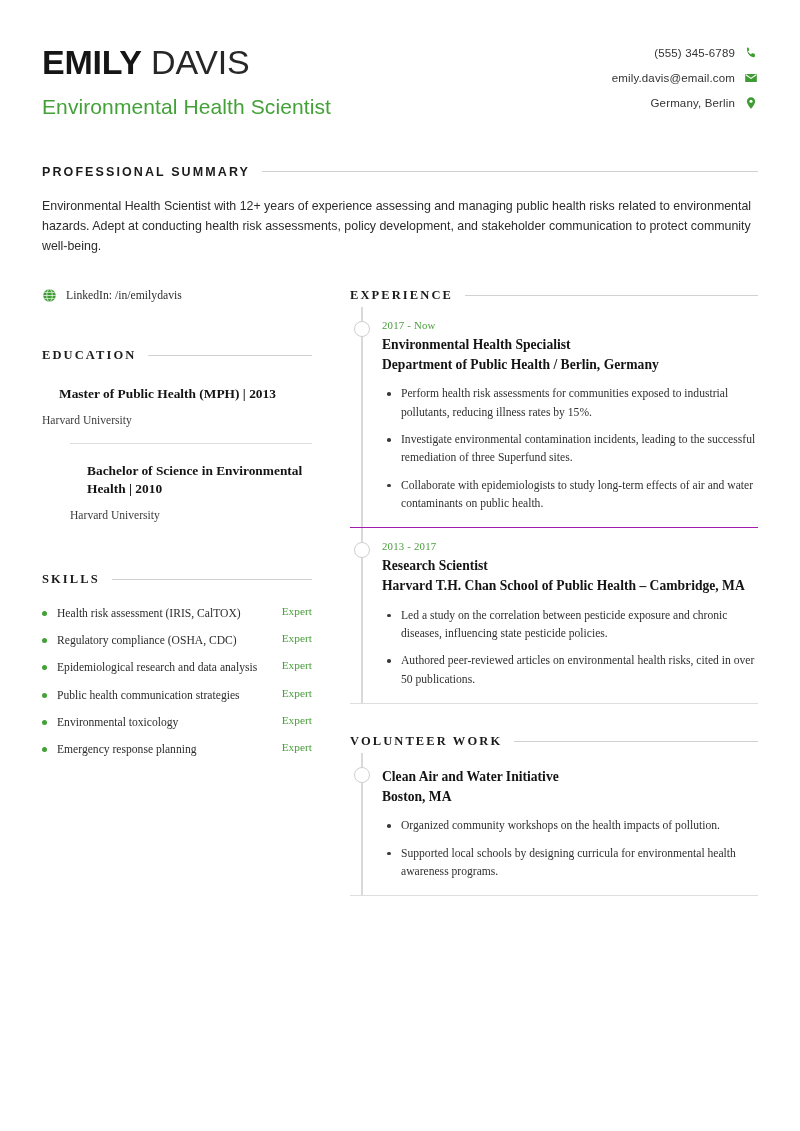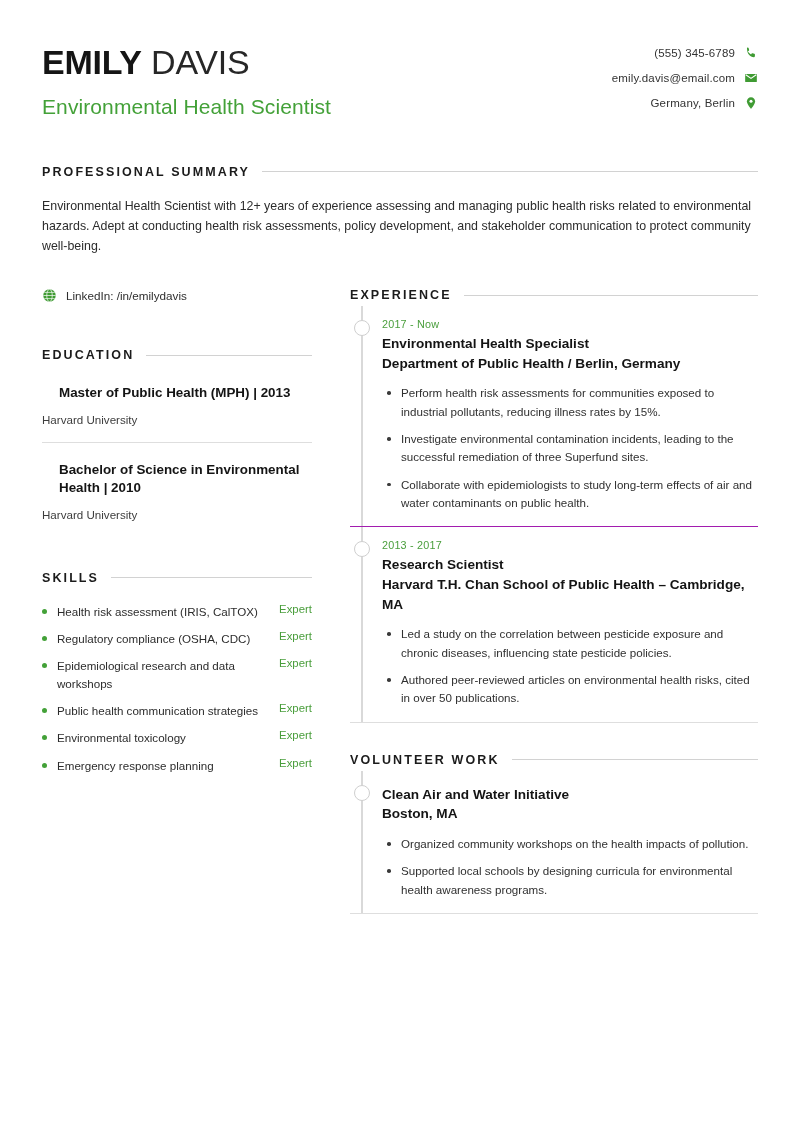--- a/index.html
+++ b/index.html
@@ -34,34 +34,34 @@
   .sec-head .rule { flex: 1 1 auto; height: 1px; background: #d2d2d2; }
 
   
   .summary-block { margin-top: 46px; }
   .summary-text {
     margin-top: 17px; font-size: 12.4px; line-height: 1.62; color: #2c2c2c;
     max-width: 712px;
   }
 
   
-  .columns { display: flex; margin-top: 32px; }
+  .columns { display: flex; margin-top: 32px; font-family: Liberation Serif, serif; }
   .col-left { width: 270px; flex: 0 0 270px; }
   .col-gap  { width: 38px; flex: 0 0 38px; }
   .col-right { flex: 1 1 auto; }
 
   
   .linkedin { display: flex; align-items: center; gap: 9px; font-size: 11.7px; color: #2e2e2e; }
   .globe { width: 15px; height: 15px; flex: 0 0 15px; }
 
   
   .edu-block { margin-top: 45px; }
   .edu-list { margin-top: 4px; }
   .edu-item { padding: 18px 0 16px 0; }
-  .edu-item + .edu-item { border-top: 1px solid #dedede; }
+  .edu-item + .edu-item { border-top: 1px solid #dedede; margin-left: 28px; }
   .edu-degree { font-size: 13.4px; font-weight: 700; color: #141414; line-height: 1.38; padding-left: 17px; }
   .edu-school { margin-top: 10px; font-size: 11.6px; color: #3d3d3d; }
 
   
   .skills-block { margin-top: 34px; }
   .skills-list { margin-top: 13px; }
   .skill-row { display: flex; align-items: flex-start; gap: 10px; padding: 5px 0; }
   .skill-dot { width: 5px; height: 5px; border-radius: 50%; background: #43a138; margin-top: 6px; flex: 0 0 5px; }
   .skill-name { flex: 1 1 auto; font-size: 11.6px; line-height: 1.5; color: #2c2c2c; padding-right: 8px; }
   .skill-level { flex: 0 0 auto; font-size: 11.4px; color: #4a9e3c; white-space: nowrap; }
@@ -180,21 +180,21 @@
             <span class="skill-name">Health risk assessment (IRIS, CalTOX)</span>
             <span class="skill-level">Expert</span>
           </div>
           <div class="skill-row">
             <span class="skill-dot"></span>
             <span class="skill-name">Regulatory compliance (OSHA, CDC)</span>
             <span class="skill-level">Expert</span>
           </div>
           <div class="skill-row">
             <span class="skill-dot"></span>
-            <span class="skill-name">Epidemiological research and data workshops</span>
+            <span class="skill-name">Epidemiological research and data analysis</span>
             <span class="skill-level">Expert</span>
           </div>
           <div class="skill-row">
             <span class="skill-dot"></span>
             <span class="skill-name">Public health communication strategies</span>
             <span class="skill-level">Expert</span>
           </div>
           <div class="skill-row">
             <span class="skill-dot"></span>
             <span class="skill-name">Environmental toxicology</span>

